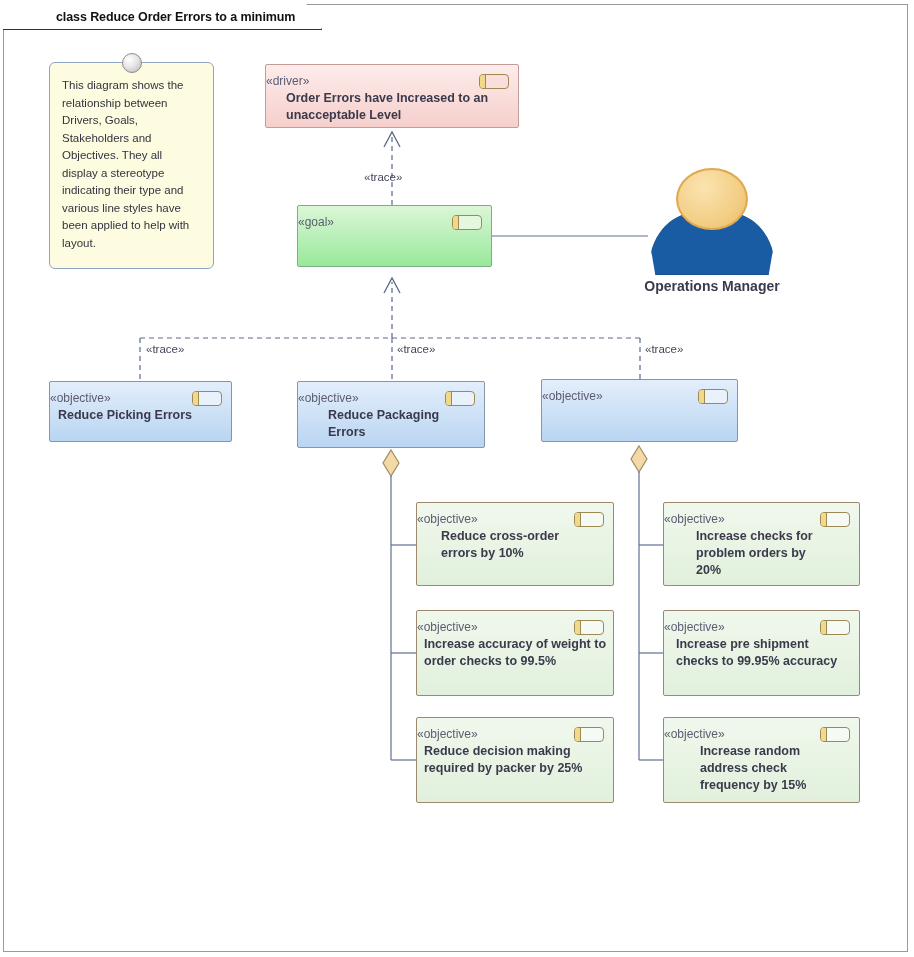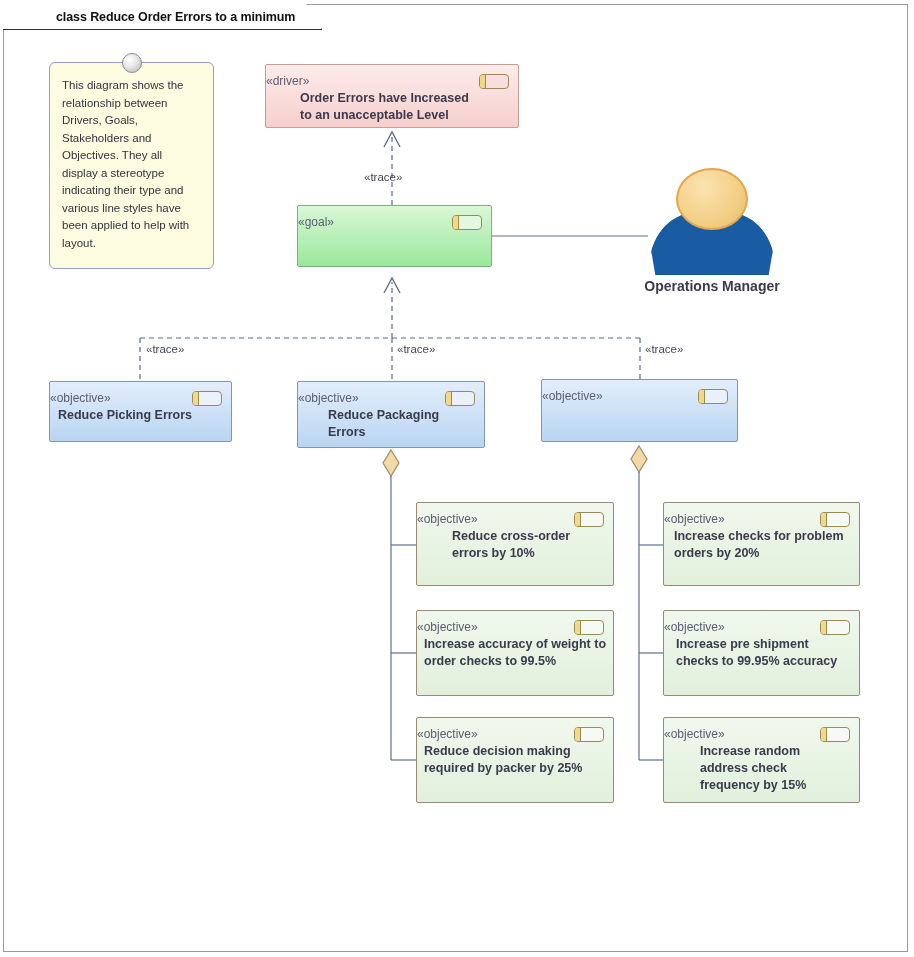--- a/index.html
+++ b/index.html
@@ -66,21 +66,21 @@
     font-size:12px;
     color:#5c5c70;
     line-height:15px;
     margin-top:9px;
   }
   .node .title{
     font-size:12.5px;
     font-weight:bold;
     color:#3a3a4c;
     line-height:17px;
-    padding:0 34px;
+    padding:0 20px;
     margin-top:1px;
   }
   
   .mot-icon{
     position:absolute;
     right:9px; top:9px;
     width:30px; height:15px;
     border:1px solid #9d8a52;
     border-radius:4px;
     box-sizing:border-box;
@@ -279,21 +279,21 @@
       </div>
     <div class="stereo">«objective»</div>
   </div>
 
   <div class="node objective-green" style="left:416px; top:502px; width:198px; height:84px;">
     <div class="shadow"></div>
     <div class="mot-icon">
         <div class="tab"></div>
       </div>
     <div class="stereo">«objective»</div>
-    <div class="title" style="padding:0 24px;margin-left:11px;">Reduce cross-order errors by 10%</div>
+    <div class="title" style="padding:0 24px;">Reduce cross-order errors by 10%</div>
   </div>
 
   <div class="node objective-green" style="left:416px; top:610px; width:198px; height:86px;">
     <div class="shadow"></div>
     <div class="mot-icon">
         <div class="tab"></div>
       </div>
     <div class="stereo">«objective»</div>
     <div class="title" style="padding:0 7px;">Increase accuracy of weight to order checks to 99.5%</div>
   </div>
@@ -306,21 +306,21 @@
     <div class="stereo">«objective»</div>
     <div class="title" style="padding:0 7px;">Reduce decision making required by packer by 25%</div>
   </div>
 
   <div class="node objective-green" style="left:663px; top:502px; width:197px; height:84px;">
     <div class="shadow"></div>
     <div class="mot-icon">
         <div class="tab"></div>
       </div>
     <div class="stereo">«objective»</div>
-    <div class="title" style="padding:0 10px;">Increase checks for problem orders by 20%</div>
+    <div class="title" style="padding:0 32px;">Increase checks for problem orders by 20%</div>
   </div>
 
   <div class="node objective-green" style="left:663px; top:610px; width:197px; height:86px;">
     <div class="shadow"></div>
     <div class="mot-icon">
         <div class="tab"></div>
       </div>
     <div class="stereo">«objective»</div>
     <div class="title" style="padding:0 12px;">Increase pre shipment checks to 99.95% accuracy</div>
   </div>

